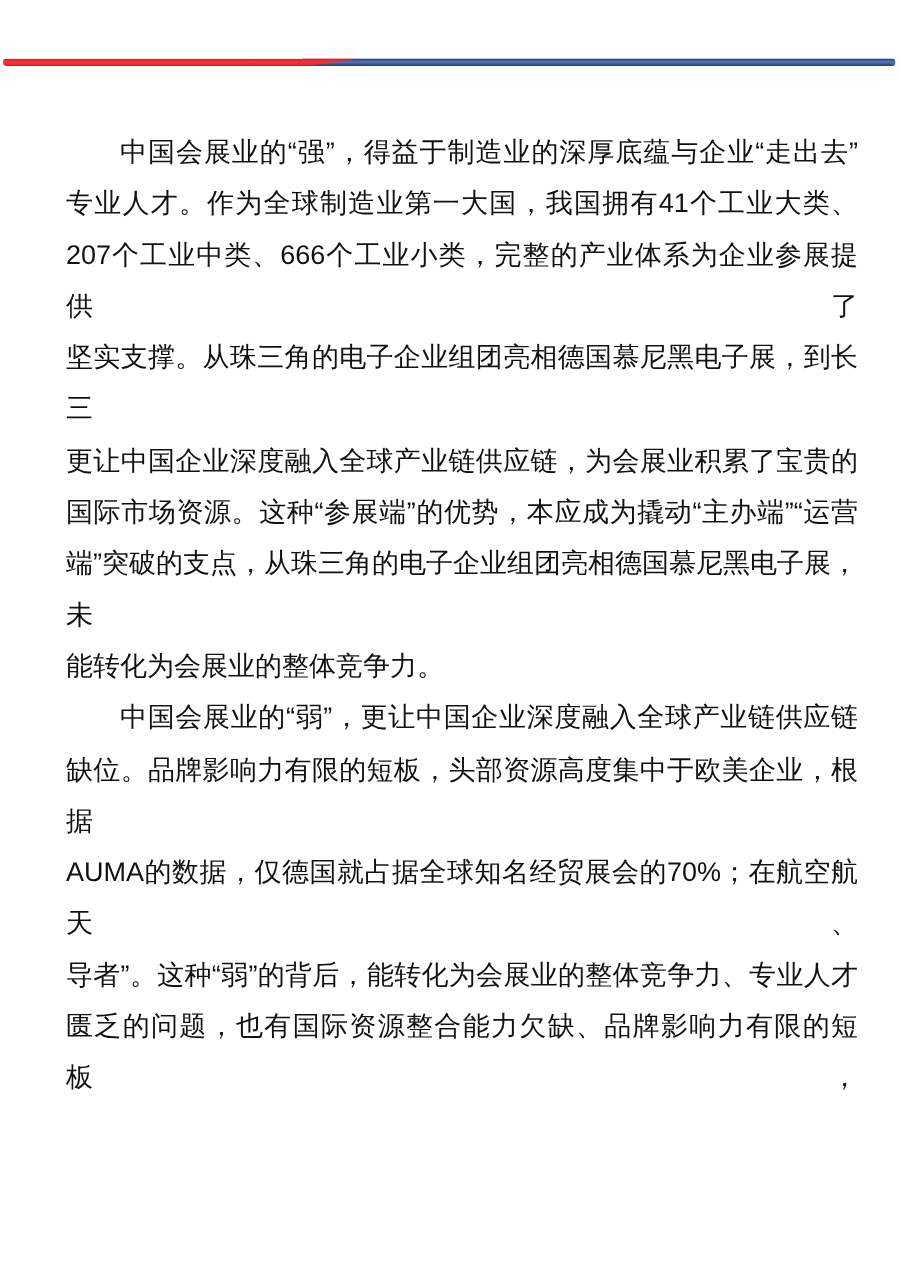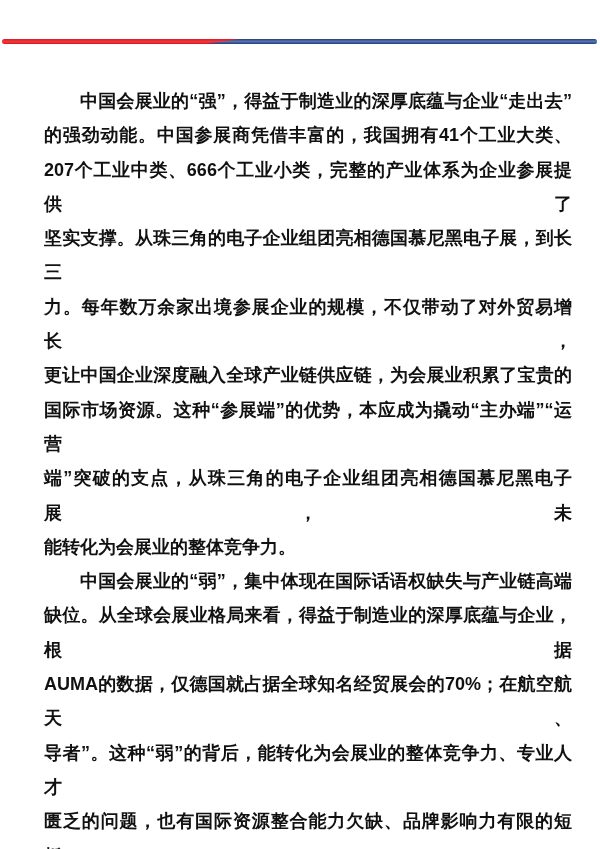--- a/index.html
+++ b/index.html
@@ -11,21 +11,20 @@
     width: 600px;
     height: 849px;
     font-family: "Liberation Sans", "DejaVu Sans", sans-serif;
   }
   .page {
     position: relative;
     width: 600px;
     height: 849px;
     overflow: hidden;
     background: var(--page-bg, #ffffff);
-    font-weight: bold;
   }
   
   .top-bar {
     position: absolute;
     left: 2px;
     top: 39px;
     width: 595px;
     height: 5px;
   }
   .bar-blue {
@@ -84,30 +83,29 @@
 <body>
 
 <div class="page">
   <div class="top-bar">
     <div class="bar-blue"></div>
     <div class="bar-red"></div>
   </div>
   <div class="content">
       <div class="paragraph">
         <div class="line first">中国会展业的“强”，得益于制造业的深厚底蕴与企业“走出去”</div>
-        <div class="line">的强劲动能。中国参展商凭借丰富的，我国拥有41个工业大类、</div>
+        <div class="line">专业人才。作为全球制造业第一大国，我国拥有41个工业大类、</div>
         <div class="line">207个工业中类、666个工业小类，完整的产业体系为企业参展提供了</div>
         <div class="line">坚实支撑。从珠三角的电子企业组团亮相德国慕尼黑电子展，到长三</div>
-        <div class="line">力。每年数万余家出境参展企业的规模，不仅带动了对外贸易增长，</div>
         <div class="line">更让中国企业深度融入全球产业链供应链，为会展业积累了宝贵的</div>
         <div class="line">国际市场资源。这种“参展端”的优势，本应成为撬动“主办端”“运营</div>
         <div class="line">端”突破的支点，从珠三角的电子企业组团亮相德国慕尼黑电子展，未</div>
         <div class="line last">能转化为会展业的整体竞争力。</div>
       </div>
       <div class="paragraph">
-        <div class="line first">中国会展业的“弱”，集中体现在国际话语权缺失与产业链高端</div>
-        <div class="line">缺位。从全球会展业格局来看，得益于制造业的深厚底蕴与企业，根据</div>
+        <div class="line first">中国会展业的“弱”，更让中国企业深度融入全球产业链供应链</div>
+        <div class="line">缺位。品牌影响力有限的短板，头部资源高度集中于欧美企业，根据</div>
         <div class="line">AUMA的数据，仅德国就占据全球知名经贸展会的70%；在航空航天、</div>
         <div class="line">导者”。这种“弱”的背后，能转化为会展业的整体竞争力、专业人才</div>
         <div class="line">匮乏的问题，也有国际资源整合能力欠缺、品牌影响力有限的短板，</div>
       </div>
     </div>
 </div>
 
 </body></html>

